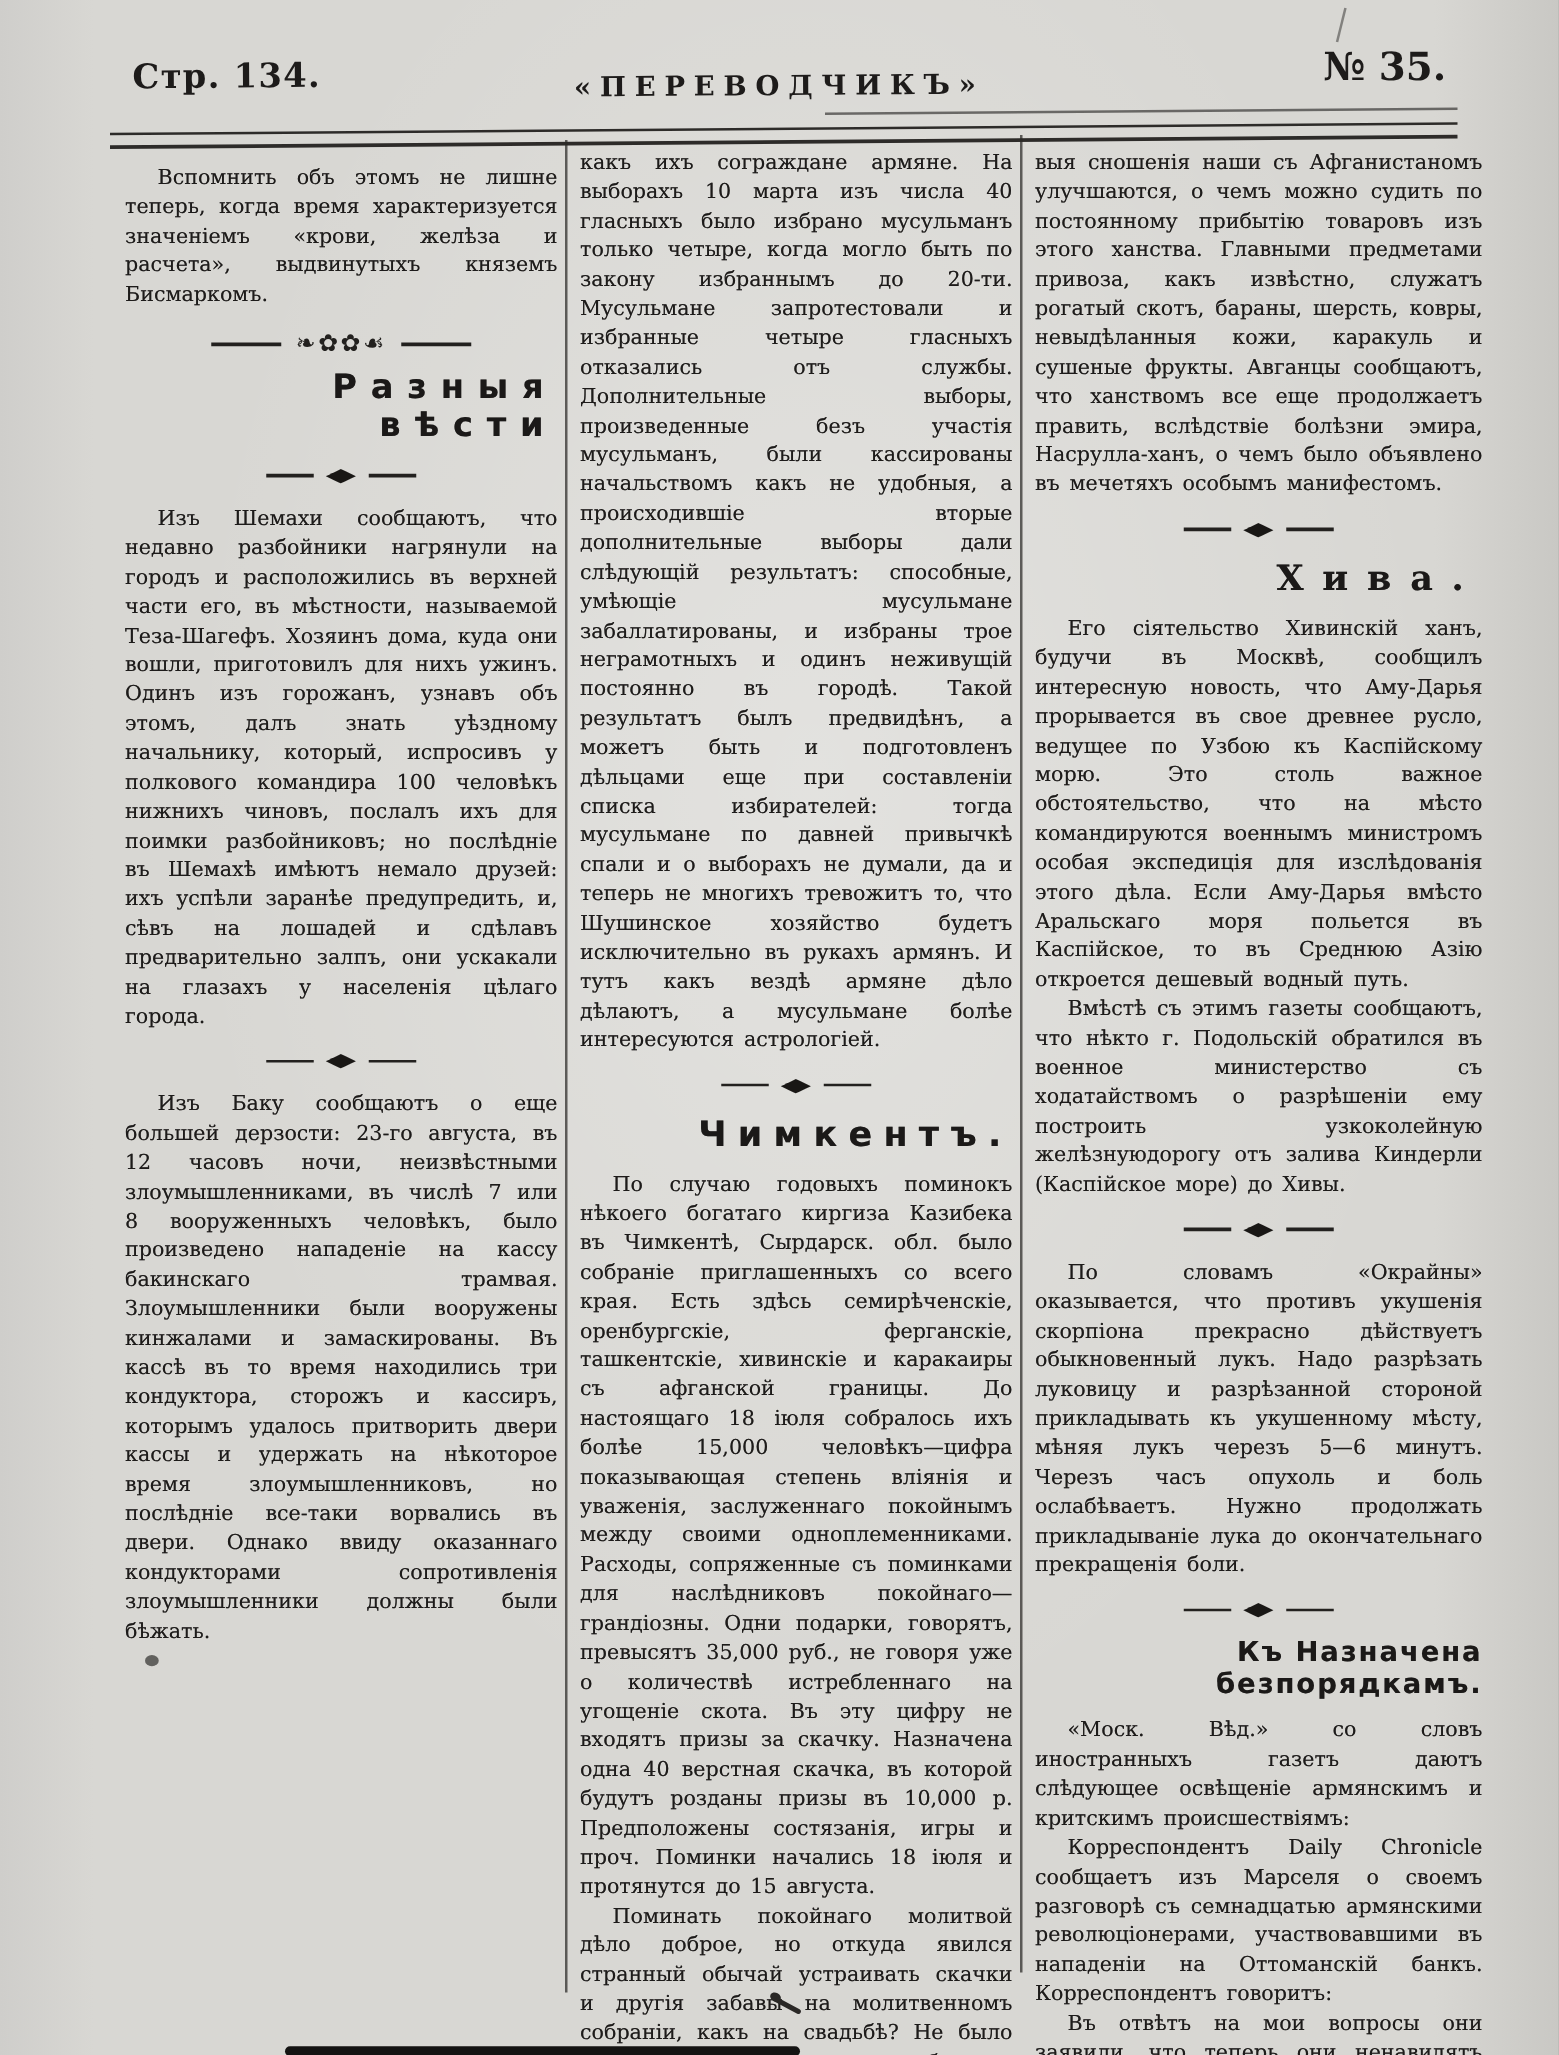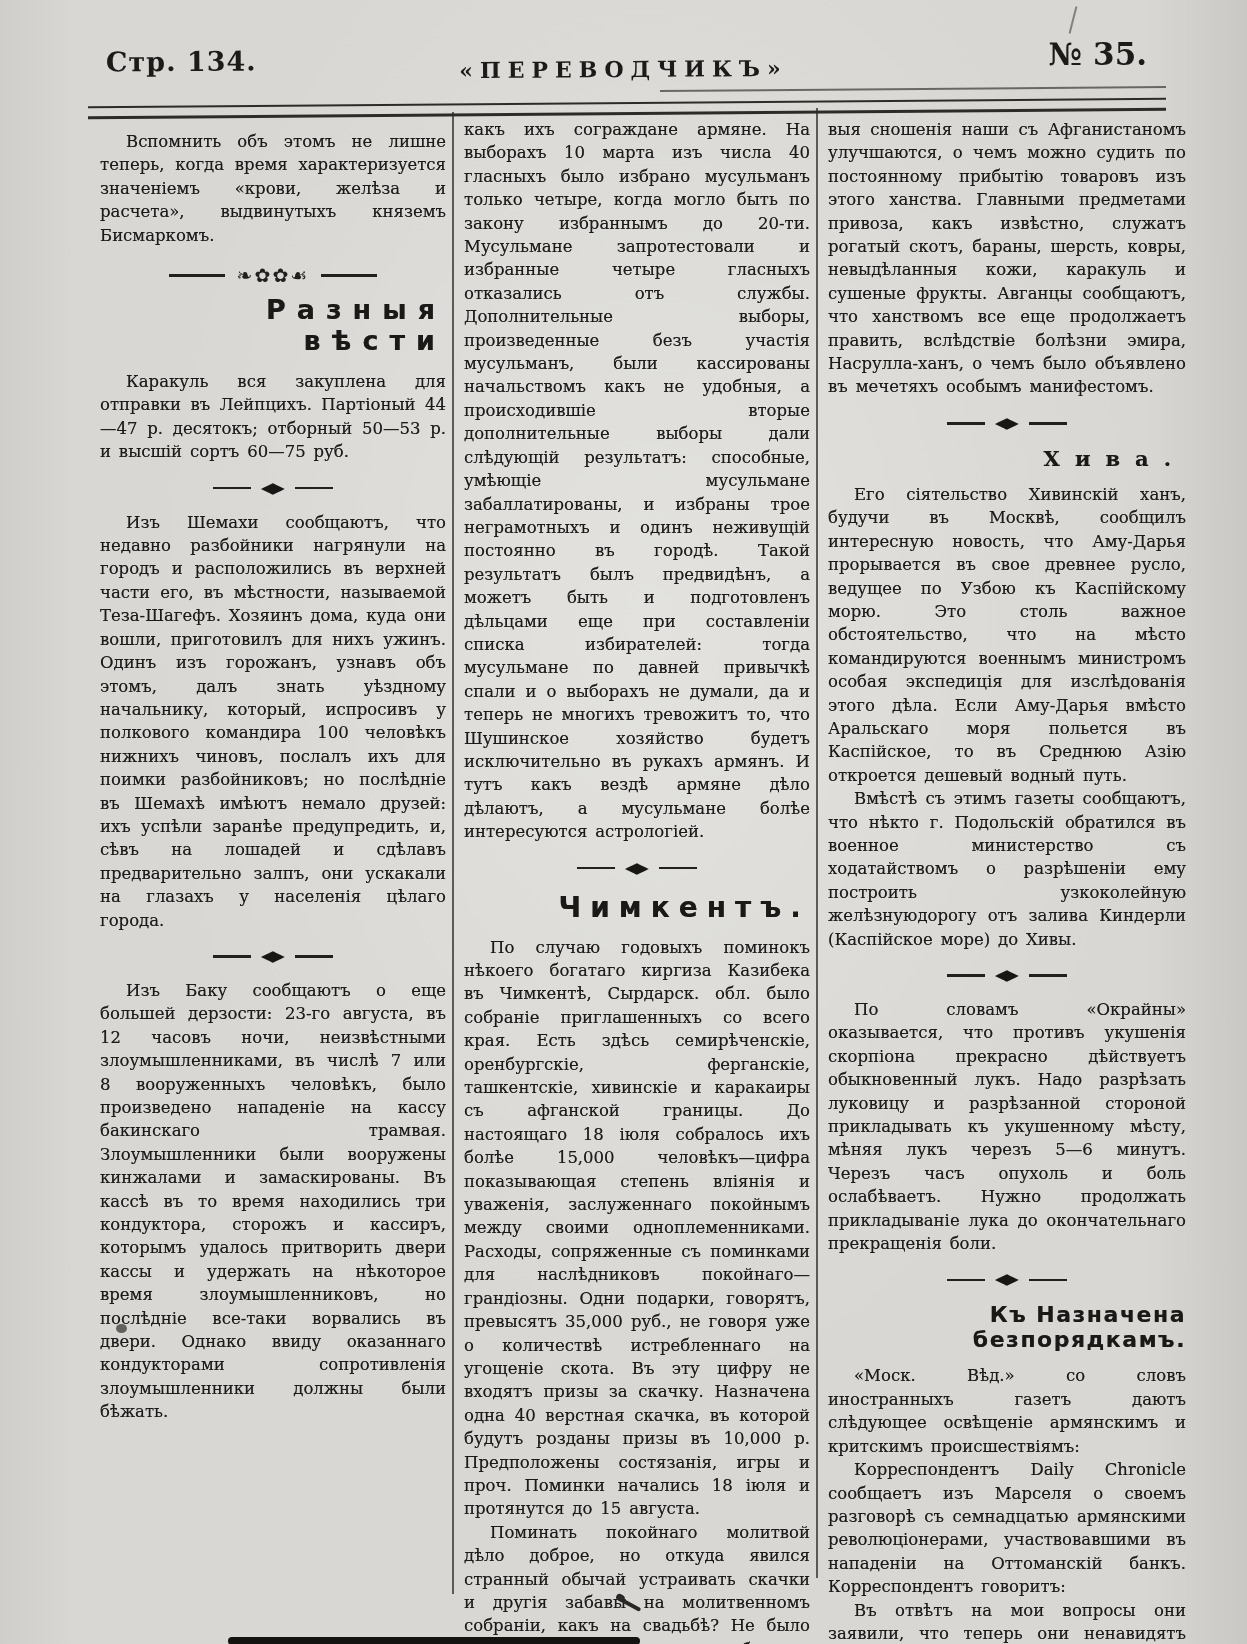--- a/index.html
+++ b/index.html
@@ -8,21 +8,21 @@
     background:
       radial-gradient(ellipse at 52% 38%, rgba(255,255,255,.28) 0%, rgba(255,255,255,0) 55%),
       linear-gradient(90deg, #cfcecb 0%, #d8d7d3 6%, #d8d7d3 92%, #c9c8c4 100%),
       #d5d4d0;
     font-family:"DejaVu Serif","Liberation Serif",serif;
     color:#1d1b1a;
   }
   
   .hdr-pagenum{position:absolute;left:106px;top:46px;font-size:27px;font-weight:bold;letter-spacing:1px;transform:rotate(-0.4deg);}
   .hdr-masthead{position:absolute;left:0;right:0;top:56px;text-align:center;font-size:22px;font-weight:bold;letter-spacing:7px;transform:rotate(-0.4deg);}
-  .hdr-issue{position:absolute;right:100px;top:36px;font-size:31px;font-weight:bold;}
+  .hdr-issue{position:absolute;right:90px;top:36px;font-size:31px;font-weight:bold;}
   .rule{position:absolute;background:#2d2b29;height:2px;transform:rotate(-0.45deg);}
   .rule-a{left:88px;top:102px;width:1078px;}
   .rule-b{left:88px;top:112px;width:1078px;height:2.5px;}
   .rule-partial{left:660px;top:88px;width:506px;height:1.5px;opacity:.65;}
   
   .colrule{position:absolute;width:2px;background:rgba(42,40,38,.72);}
   .colrule-1{left:452px;top:112px;height:1482px;}
   .colrule-2{left:816px;top:108px;height:1470px;}
   
   .col{position:absolute;}
@@ -41,21 +41,21 @@
   .orn-divider{gap:12px;margin:19px 0 9px;}
   .orn-divider .dash{width:56px;height:3px;background:#22201e;}
   .orn-divider .glyphs{font-size:19px;letter-spacing:2px;line-height:1;color:#22201e;}
   .dia-divider{gap:16px;margin:17px 0 15px;}
   .dia-divider .dash{width:38px;height:2.5px;background:#23211f;}
   .dia-divider .diamond{font-size:15px;line-height:1;transform:scaleX(2.1);color:#191715;}
   
   .heading{text-align:right;font-weight:bold;color:#1b1918;text-shadow:0 0 .5px rgba(20,18,16,.5);}
   .h-raznyja{font-family:"DejaVu Sans","Liberation Sans",sans-serif;font-size:27px;letter-spacing:11px;word-spacing:24px;margin:2px 0 14px;}
   .h-sans{font-family:"DejaVu Sans","Liberation Sans",sans-serif;font-size:28px;letter-spacing:9px;margin:0 0 12px;}
-  .h-hiva{font-size:21px;letter-spacing:15px;margin:4px 0 12px;}
+  .h-hiva{font-size:28px;letter-spacing:15px;margin:4px 0 12px;}
   .h-armyan{font-family:"DejaVu Sans","Liberation Sans",sans-serif;font-size:22px;letter-spacing:1.5px;margin:0 0 12px;}
   
   .speck-bird{position:absolute;left:616px;top:1602px;width:26px;height:4px;background:#2a2826;border-radius:2px;transform:rotate(28deg);}
   .speck-bird::before{content:"";position:absolute;left:-2px;top:-3px;width:9px;height:7px;background:#2a2826;border-radius:50%;}
   .speck-dot{position:absolute;left:116px;top:1324px;width:11px;height:9px;border-radius:50%;background:#3b3937;opacity:.75;}
   .edge-bottom{position:absolute;left:228px;top:1637px;width:412px;height:8px;background:#141312;border-radius:4px;}
   .scratch{position:absolute;left:1072px;top:6px;width:2px;height:28px;background:#4a4846;transform:rotate(14deg);opacity:.6;}
 </style>
 </head>
 <body>
@@ -73,21 +73,20 @@
   <div class="colrule colrule-2"></div>
 
   <div class="col col-1">
     <p class="par">Вспомнить объ этомъ не лишне теперь, когда время характеризуется значеніемъ «крови, желѣза и расчета», выдвинутыхъ княземъ Бисмаркомъ.</p>
     <div class="orn-divider">
       <span class="dash"></span>
       <span class="glyphs">❧✿✿☙</span>
       <span class="dash"></span>
     </div>
     <div class="heading h-raznyja">Разныя вѣсти</div>
-    <p class="par">Каракуль вся закуплена для отправки въ Лейпцихъ. Партіоный 44—47 р. десятокъ; отборный 50—53 р. и высшій сортъ 60—75 руб.</p>
     <div class="dia-divider">
       <span class="dash"></span>
       <span class="diamond">◆</span>
       <span class="dash"></span>
     </div>
     <p class="par">Изъ Шемахи сообщаютъ, что недавно разбойники нагрянули на городъ и расположились въ верхней части его, въ мѣстности, называемой Теза-Шагефъ. Хозяинъ дома, куда они вошли, приготовилъ для нихъ ужинъ. Одинъ изъ горожанъ, узнавъ объ этомъ, далъ знать уѣздному начальнику, который, испросивъ у полкового командира 100 человѣкъ нижнихъ чиновъ, послалъ ихъ для поимки разбойниковъ; но послѣдніе въ Шемахѣ имѣютъ немало друзей: ихъ успѣли заранѣе предупредить, и, сѣвъ на лошадей и сдѣлавъ предварительно залпъ, они ускакали на глазахъ у населенія цѣлаго города.</p>
     <div class="dia-divider">
       <span class="dash"></span>
       <span class="diamond">◆</span>
       <span class="dash"></span>

